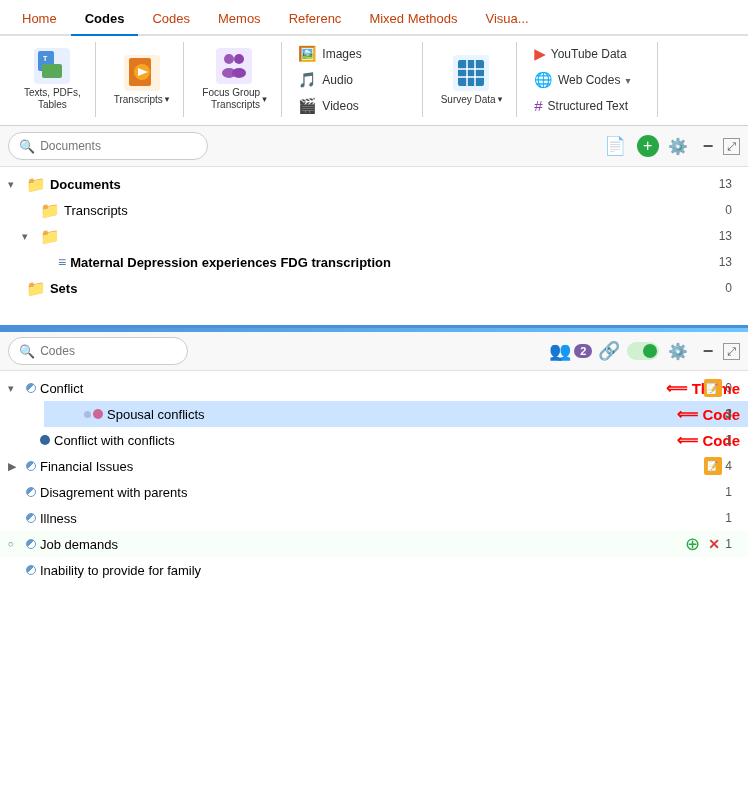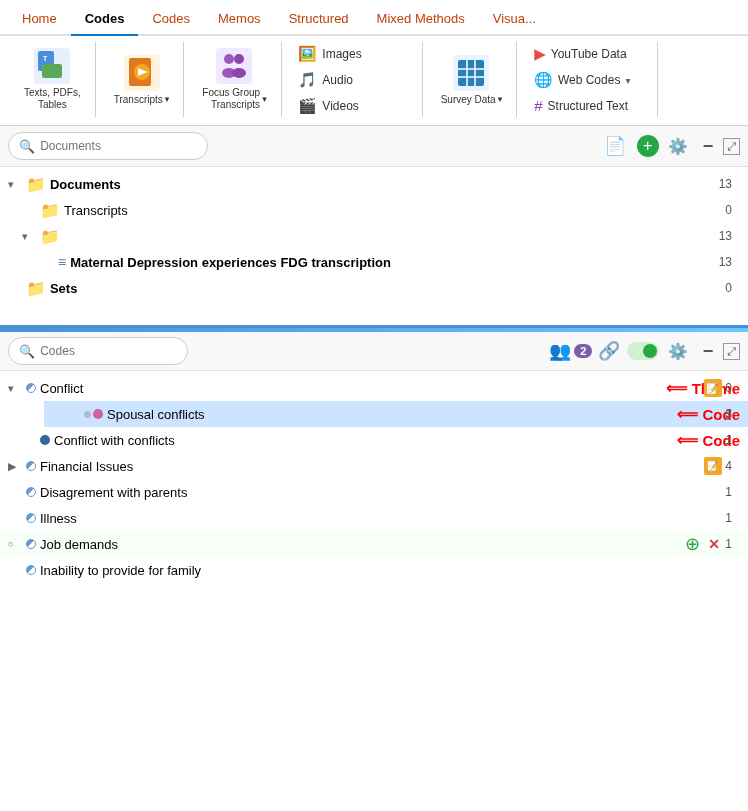--- a/index.html
+++ b/index.html
@@ -215,21 +215,21 @@
 </head>
 <body>
 
 <div class="panel-container" style="height: 811px; display: flex; flex-direction: column;">
 
   <div class="nav-bar">
     <div class="nav-item">Home</div>
     <div class="nav-item active">Codes</div>
     <div class="nav-item">Codes</div>
     <div class="nav-item">Memos</div>
-    <div class="nav-item">Structured</div>
+    <div class="nav-item">Referenc</div>
     <div class="nav-item">Mixed Methods</div>
     <div class="nav-item">Visua...</div>
   </div>
 
   <div class="toolbar">
 
     <div class="toolbar-group">
       <div class="toolbar-btn">
         <div class="icon-box" style="background:#e8f0ff;">
           <svg width="34" height="34" viewBox="0 0 34 34">

